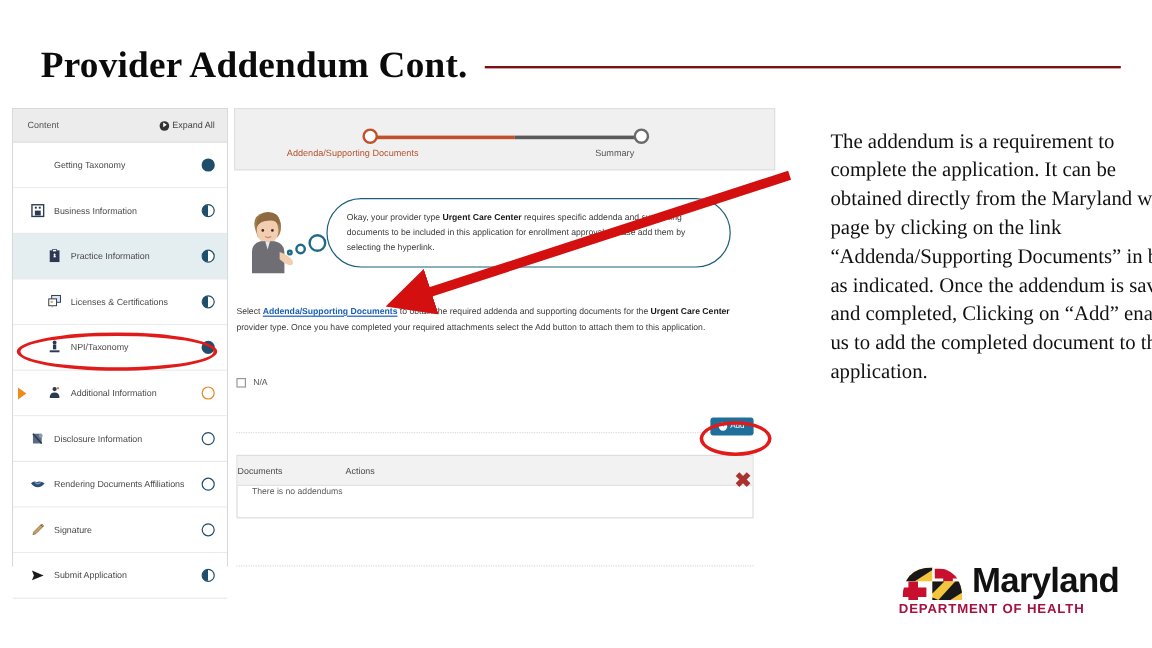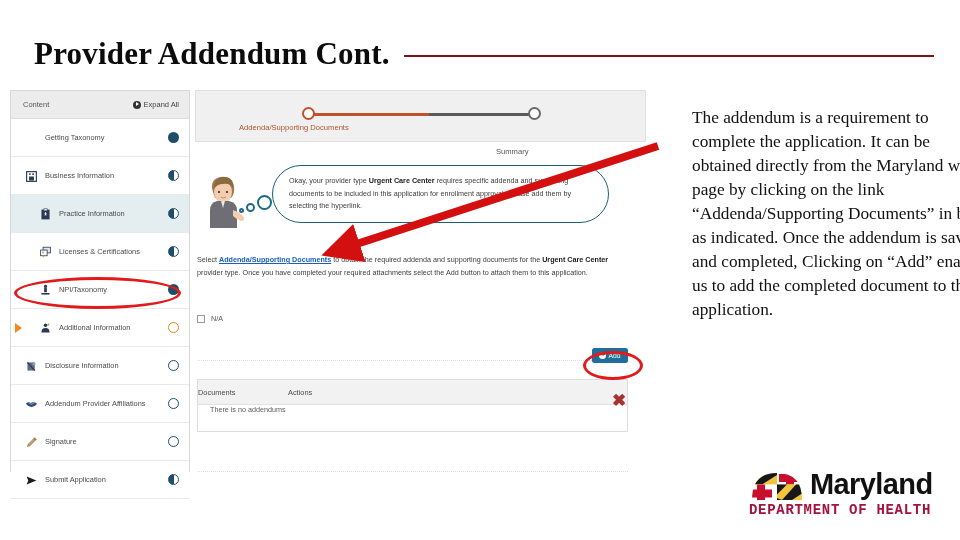--- a/index.html
+++ b/index.html
@@ -83,21 +83,21 @@
   }
   .step-line-wrap { position: absolute; left: 104px; top: 16px; width: 238px; height: 14px; }
   .step-seg { position: absolute; top: 6px; height: 2.6px; }
   .step-seg.a { left: 8px; width: 121px; background: #c0512a; }
   .step-seg.b { left: 129px; width: 105px; background: #5a5a5a; }
   .step-circ { position: absolute; top: 0; width: 13px; height: 13px; border-radius: 50%; background:#fff; }
   .step-circ.one { left: 2px;   border: 2.3px solid #c0512a; }
   .step-circ.two { left: 228px; border: 2.3px solid #6a6a6a; }
   .step-label { position: absolute; top: 32px; font-size: 7.6px; white-space: nowrap; }
   .step-label.one { left: 43px; color: #b4532c; }
-  .step-label.two { left: 300px; color: #555; margin-top: 24px; }
+  .step-label.two { left: 300px; color: #555; }
 
   
   #avatar { position: absolute; left: 8px; top: 80px; width: 44px; height: 58px; }
   .thought-dot { position: absolute; border-radius: 50%; border: 2px solid #1d6b87; background: #fff; }
   #td1 { left: 44px; top: 118px; width: 5px; height: 5px; }
   #td2 { left: 51px; top: 113px; width: 9px; height: 9px; }
   #td3 { left: 62px; top: 105px; width: 15px; height: 15px; }
 
   #bubble {
     position: absolute; left: 77px; top: 75px; width: 337px; height: 58px;
@@ -172,22 +172,22 @@
 
   
   #md-logo { position: absolute; left: 748px; top: 468px; width: 196px; height: 56px; }
   #md-word {
     position: absolute; left: 62px; top: 0px;
     font-family: "Liberation Sans", sans-serif; font-weight: bold;
     font-size: 29px; color: #111; letter-spacing: -0.6px;
   }
   #md-sub {
     position: absolute; left: 1px; top: 34px;
-    font-family: Liberation Mono, monospace; font-weight: bold;
-    font-size: 14px; color: #a4123f; letter-spacing: 0.7px;
+    font-family: Liberation Sans, sans-serif; font-weight: bold;
+    font-size: 11px; color: #a4123f; letter-spacing: 0.7px;
   }
   #md-flag { position: absolute; left: 0px; top: 1px; width: 58px; height: 31px; }
 </style>
 </head>
 <body>
 
 <div id="slide">
 
   <div id="title-row">
     <div id="page-title">Provider Addendum Cont.</div>
@@ -265,21 +265,21 @@
                 <circle cx="11" cy="5" r="2" fill="#8c9bb0"></circle>
               </svg></span>
             <span class="sb-label">Disclosure Information</span>
             <span class="dot empty"></span>
           </div>
           <div class="sb-item">
             <span class="sb-icon"><svg viewBox="0 0 16 16">
                 <path d="M1 7 Q4 4 7 6 Q10 4 15 7 Q12 11 8 11 Q4 11 1 7 Z" fill="#2b4d7a"></path>
                 <path d="M5 6 Q8 9 11 6" stroke="#7d93b5" stroke-width="1.3" fill="none"></path>
               </svg></span>
-            <span class="sb-label">Addendum Provider Affiliations</span>
+            <span class="sb-label">Rendering Documents Affiliations</span>
             <span class="dot empty"></span>
           </div>
           <div class="sb-item">
             <span class="sb-icon"><svg viewBox="0 0 16 16">
                 <path d="M12 2 L14 4 L6 12 L3 13 L4 10 Z" fill="#c9a06a" stroke="#8a6b3d" stroke-width="0.8"></path>
                 <path d="M11 3 L13 5" stroke="#6b5228" stroke-width="1"></path>
               </svg></span>
             <span class="sb-label">Signature</span>
             <span class="dot empty"></span>
           </div>

